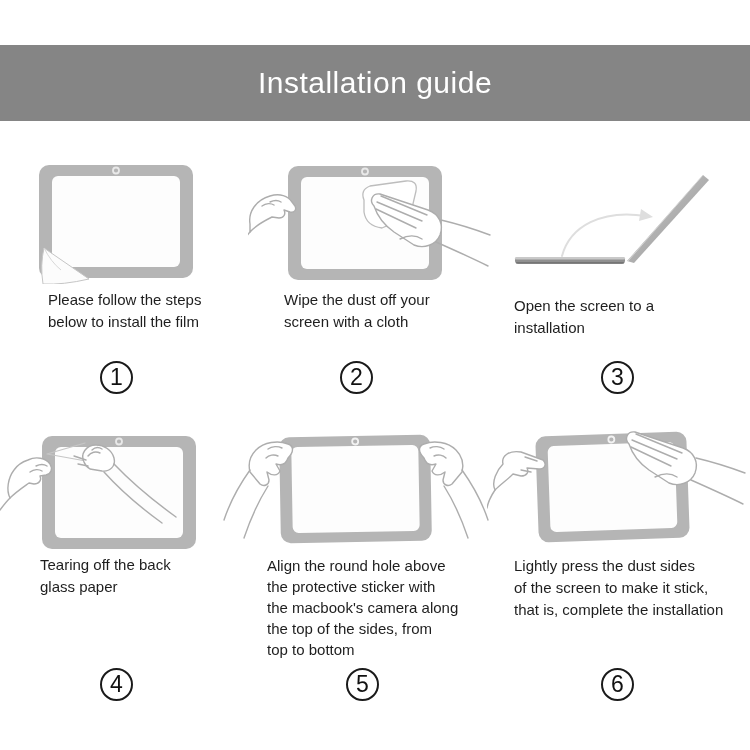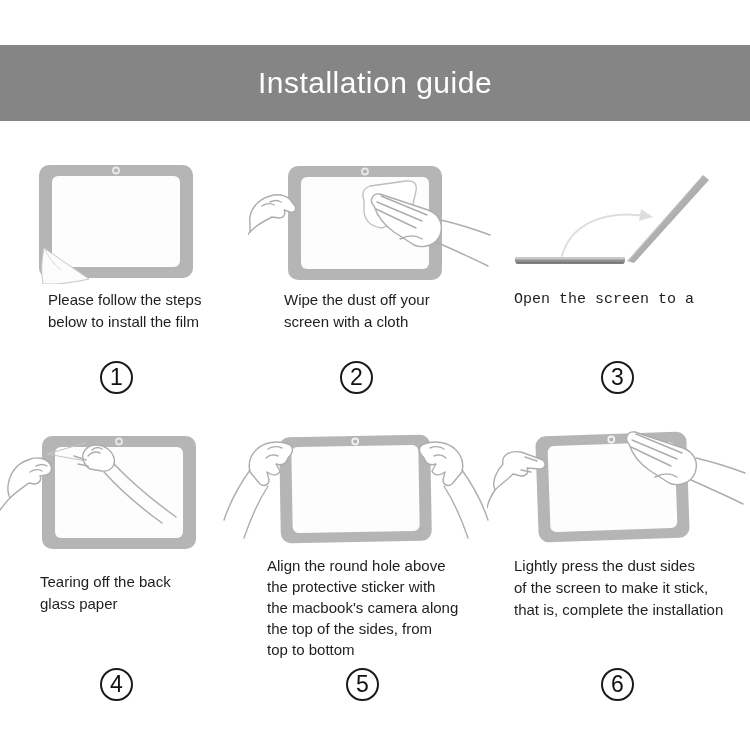--- a/index.html
+++ b/index.html
@@ -33,22 +33,22 @@
   .badge span{font-size:23px;line-height:1;}
   
   .illus.i1{left:37px;top:162px;}
   .illus.i2{left:248px;top:160px;}
   .illus.i3{left:500px;top:160px;}
   .illus.i4{left:0px;top:428px;}
   .illus.i5{left:212px;top:424px;}
   .illus.i6{left:487px;top:424px;}
   .cap1{left:48px;top:289px;}
   .cap2{left:284px;top:289px;}
-  .cap3{left:514px;top:289px;font-family:Liberation Mono, monospace;}
-  .cap4{left:40px;top:554px;margin-top:17px;}
+  .cap3{left:514px;top:295px;}
+  .cap4{left:40px;top:554px;}
   .cap5{left:267px;top:555px;line-height:21px;}
   .cap6{left:514px;top:555px;}
   .n1{left:100px;top:361px;}
   .n2{left:340px;top:361px;}
   .n3{left:601px;top:361px;}
   .n4{left:100px;top:668px;}
   .n5{left:346px;top:668px;}
   .n6{left:601px;top:668px;}
   
   .frame{fill:var(--frame-gray);}
@@ -133,20 +133,21 @@
         <path d="M127,101 L203,15 L209,20 L134,103 Z" fill="url(#scr)"></path>
         <path d="M203,15 L128,101" stroke="#dcdcdc" stroke-width="0.8" fill="none"></path>
       </g>
       <g>
         <path class="arc" d="M62,96 C70,66 102,49 146,56"></path>
         <path d="M141,49 L153,57 L139,61 Z" fill="#dedede"></path>
       </g>
     </svg>
     <div class="caption cap3">
       <div>Open the screen to a</div>
+      <div>installation</div>
     </div>
     <div class="badge n3">
       <span>3</span>
     </div>
   </div>
 
   <div class="step">
     <svg class="illus i4" width="250" height="132" viewBox="0 0 250 132">
       <rect class="frame" x="42" y="8" width="154" height="113" rx="10"></rect>
       <rect class="screenface" x="55" y="19" width="128" height="91" rx="6"></rect>

